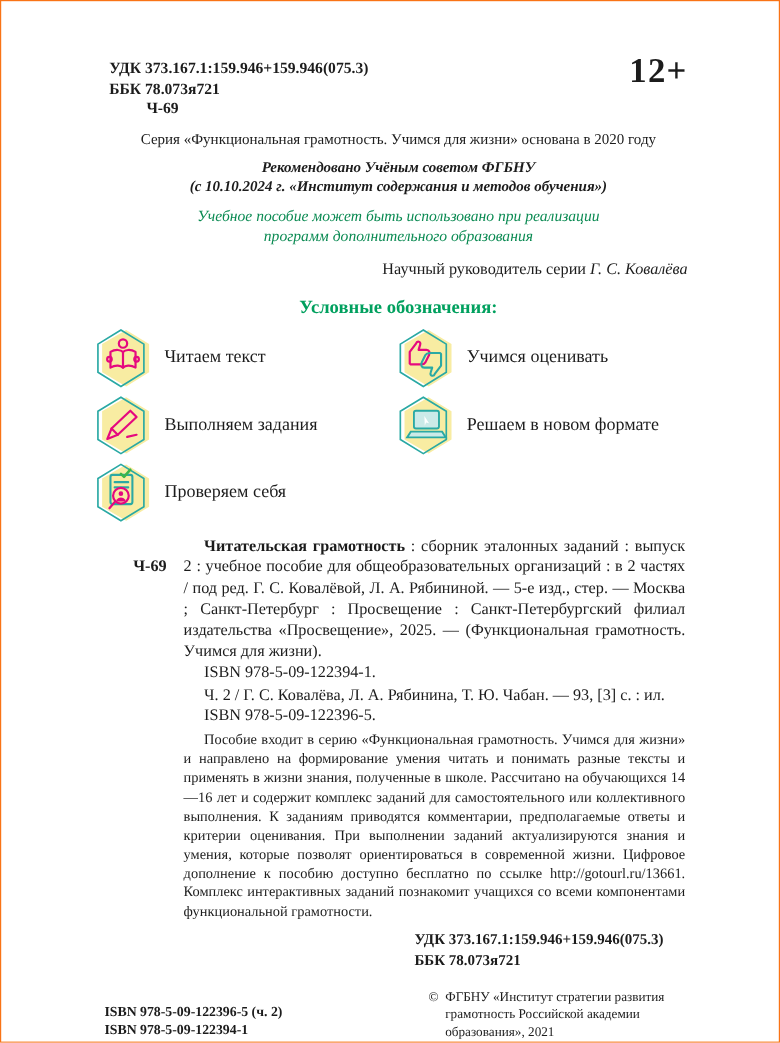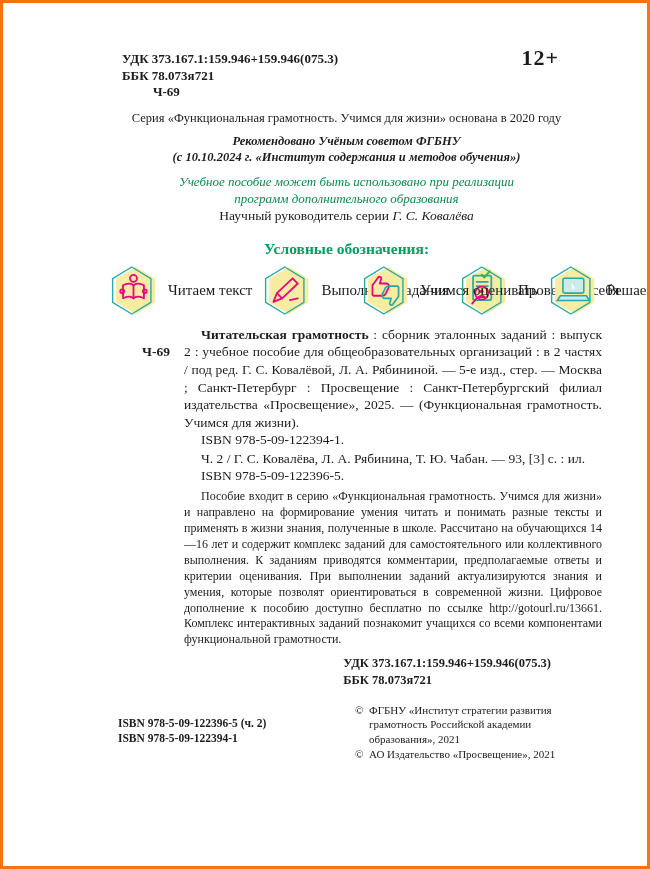--- a/index.html
+++ b/index.html
@@ -1,34 +1,34 @@
 <!DOCTYPE html>
 <html style="--green: #00A05E; --green-dark: #0A8A52; --pink: #E5097F; --teal: #2AA9A4; --yellow: #F8ECA2; --check-green: #3BB54A;"><head>
 <meta charset="utf-8">
 <style>
   html,body { margin:0; padding:0; background:#f2f2f2; }
   .page {
     width:650px; height:869px; box-sizing:border-box;
-    margin:0 auto; background:#ffffff; border:3px solid #f97316;
-    padding:48px 76px 26px 119px; position:relative; overflow:hidden;
+    margin:0 auto; background:#ffffff; border:1px solid #f97316;
+    padding:48px 76px 26px 90px; position:relative; overflow:hidden;
     font-family:"Liberation Serif","DejaVu Serif",serif; color:#1c1c1c;
   }
   .top-row { display:flex; justify-content:space-between; align-items:flex-start; }
   .codes { font-size:13px; font-weight:bold; line-height:1.28; }
   .codes .code-ch { margin-left:31px; }
-  .age-badge { font-size:22px; font-weight:bold; letter-spacing:1px; margin-top:-6px; margin-right:12px;text-align:right; }
+  .age-badge { font-size:29px; font-weight:bold; letter-spacing:1px; margin-top:-6px; margin-right:0px;text-align:right; }
   .center { text-align:center; }
   .nowrap { white-space:nowrap; }
   .series-line { margin-top:10px; font-size:12.5px; }
   .rec-block { margin-top:8px; font-size:12.5px; font-style:italic; font-weight:bold; line-height:1.25; }
   .usage-note { margin-top:9px; font-size:13px; font-style:italic; font-weight:normal; line-height:1.3; color:var(--green-dark,#0a8a52); }
-  .supervisor { font-size:13.5px; }
+  .supervisor { margin-top:10px; font-size:13.5px;text-align:right; }
   .legend-title { margin-top:16px; font-size:15.5px; font-weight:bold; color:var(--green,#00A05E); }
   .legend { display:flex; margin:10px 0 0 -12px; }
-  .legend-col { display:flex; flex-direction:row;gap:11px; }
+  .legend-col { display:flex; flex-direction:column;gap:11px; }
   .legend-col.left { width:252px; }
   .legend-item { display:flex; align-items:center; height:45px; }
   .legend-icon { width:47px; height:51px; flex:none; margin-right:11px; }
   .legend-label { font-size:15px; white-space:nowrap; }
   .hex-y { fill:var(--yellow,#F8ECA2); }
   .hex-t { fill:none; stroke:var(--teal,#2AA9A4); stroke-width:1.6; }
   .pk { stroke:var(--pink,#E5097F); stroke-width:2.1; fill:none; stroke-linecap:round; stroke-linejoin:round; }
   .pkf { fill:var(--pink,#E5097F); stroke:none; }
   .tl { stroke:var(--teal,#2AA9A4); stroke-width:2; fill:none; stroke-linecap:round; stroke-linejoin:round; }
   .tlf { fill:#CBEAE8; stroke:var(--teal,#2AA9A4); stroke-width:1.8; }

